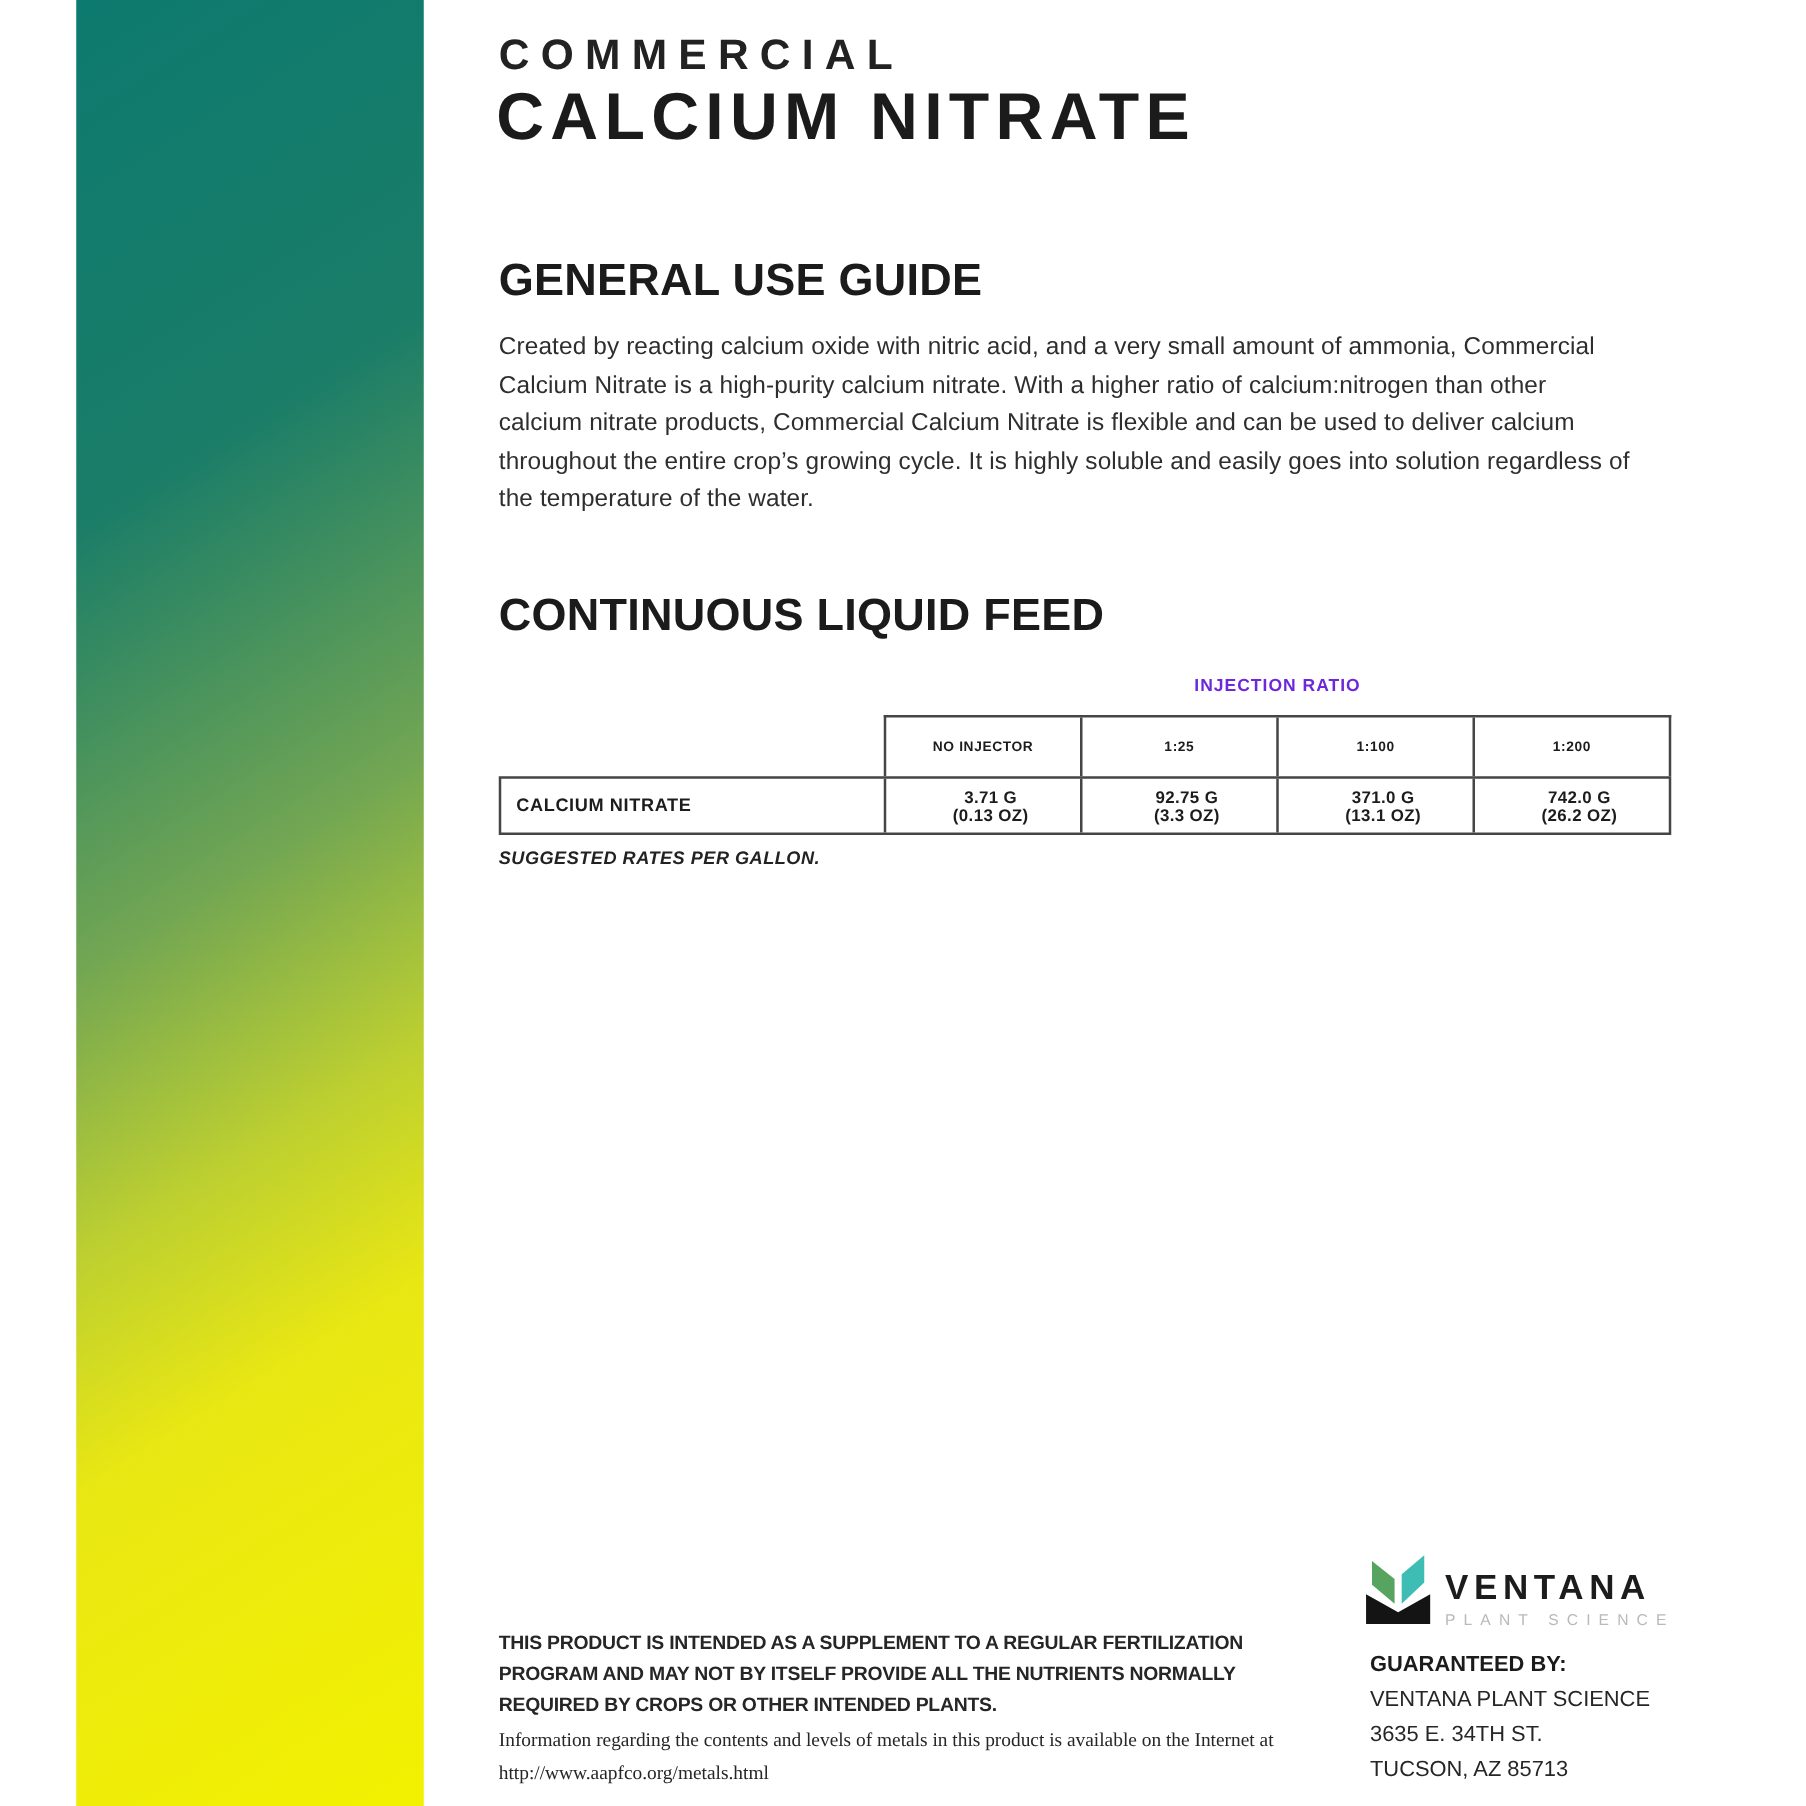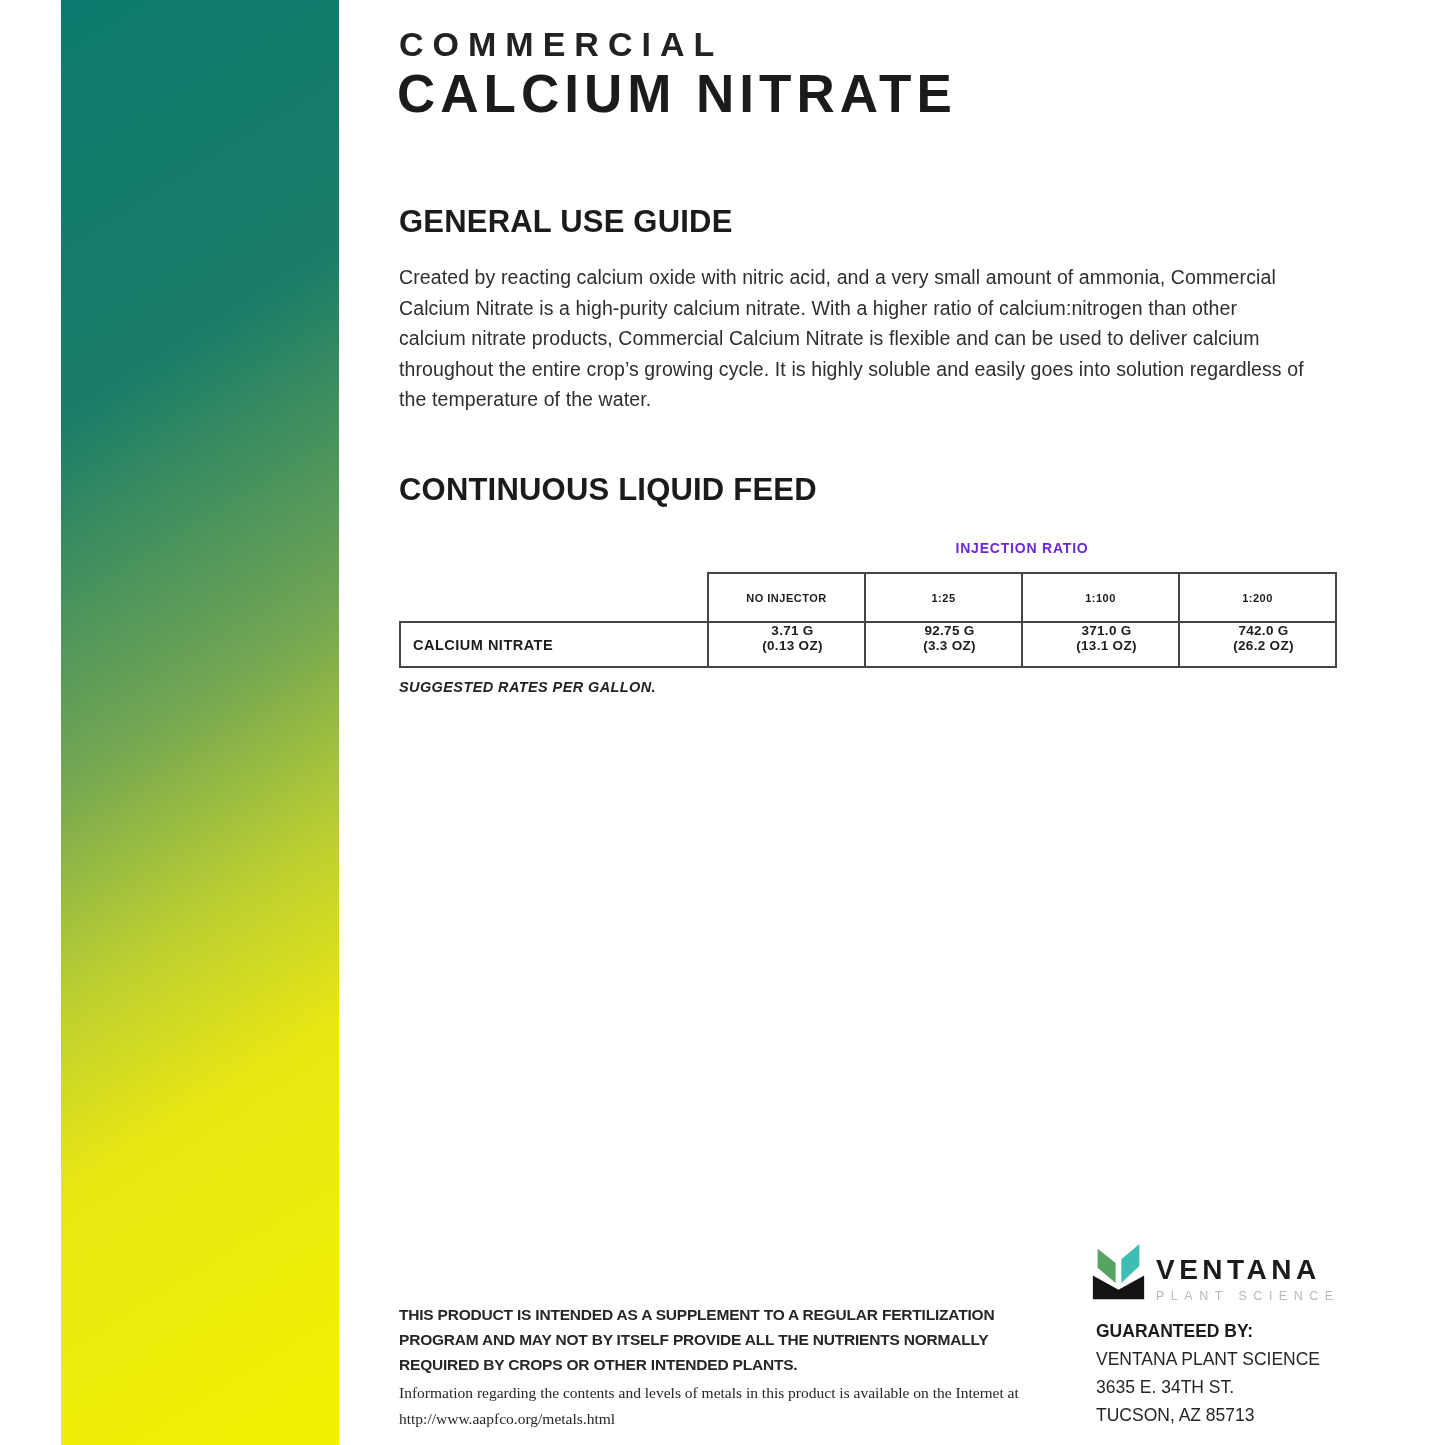--- a/index.html
+++ b/index.html
@@ -35,21 +35,21 @@
   }
   .title {
     position: absolute; left: 397px; top: 67px;
     font-size: 53px; font-weight: 800; letter-spacing: 5px;
     color: #1b1b1b; line-height: 1;
   }
 
   
   .h2 {
     position: absolute; left: 399px;
-    font-size: 31px; font-weight: 800; letter-spacing: 0.2px;
+    font-size: 36px; font-weight: 800; letter-spacing: 0.2px;
     color: #1b1b1b; line-height: 1;
   }
   .h2.general { top: 206px; }
   .h2.liquid  { top: 474px; }
 
   .body-copy {
     position: absolute; left: 399px; top: 262px;
     width: 905px;
     font-size: 19.5px; line-height: 30.5px;
     color: #2e2e2e; letter-spacing: 0.1px;
@@ -86,21 +86,21 @@
     width: 308px;
     display: flex; align-items: center;
     padding-left: 12px;
     font-size: 14.5px; font-weight: 700; letter-spacing: 0.5px;
     border-right: 2px solid #454545;
     color: #1c1c1c;
   }
   .tbl-value-cell {
     flex: 1;
     display: flex; flex-direction: column;
-    align-items: center; justify-content: flex-start;
+    align-items: center; justify-content: center;
     font-size: 13.5px; font-weight: 700; line-height: 15px;
     letter-spacing: 0.3px;
     border-right: 2px solid #454545;
     color: #1c1c1c; text-align: center; padding-left: 12px;
   }
   .tbl-value-cell:last-child { border-right: none; }
   .footnote {
     position: absolute; left: 399px; top: 679px;
     font-size: 14.5px; font-weight: 700; font-style: italic;
     letter-spacing: 0.4px; color: #222;

